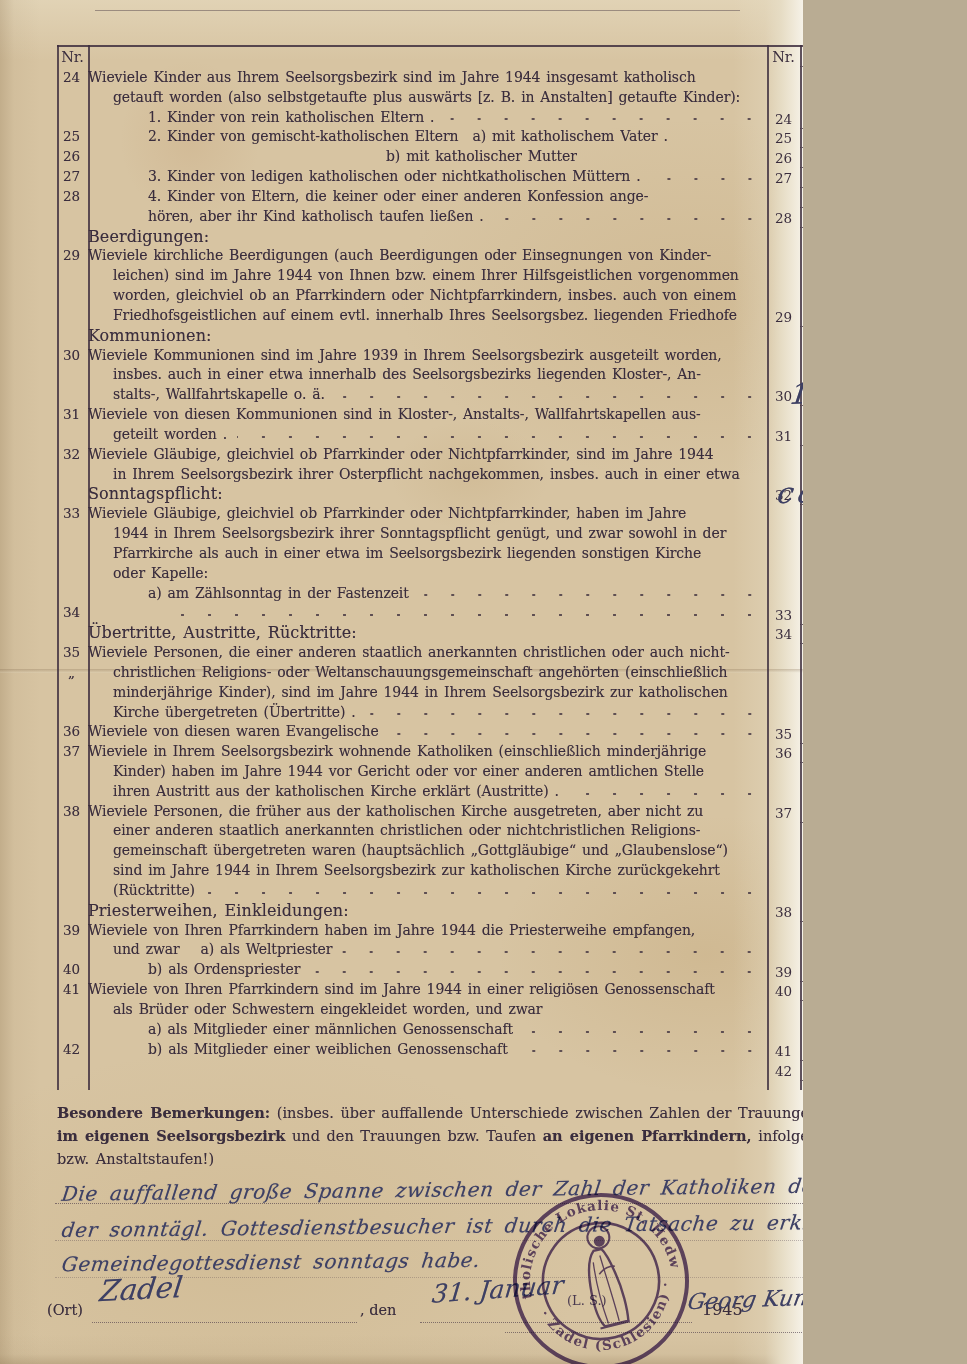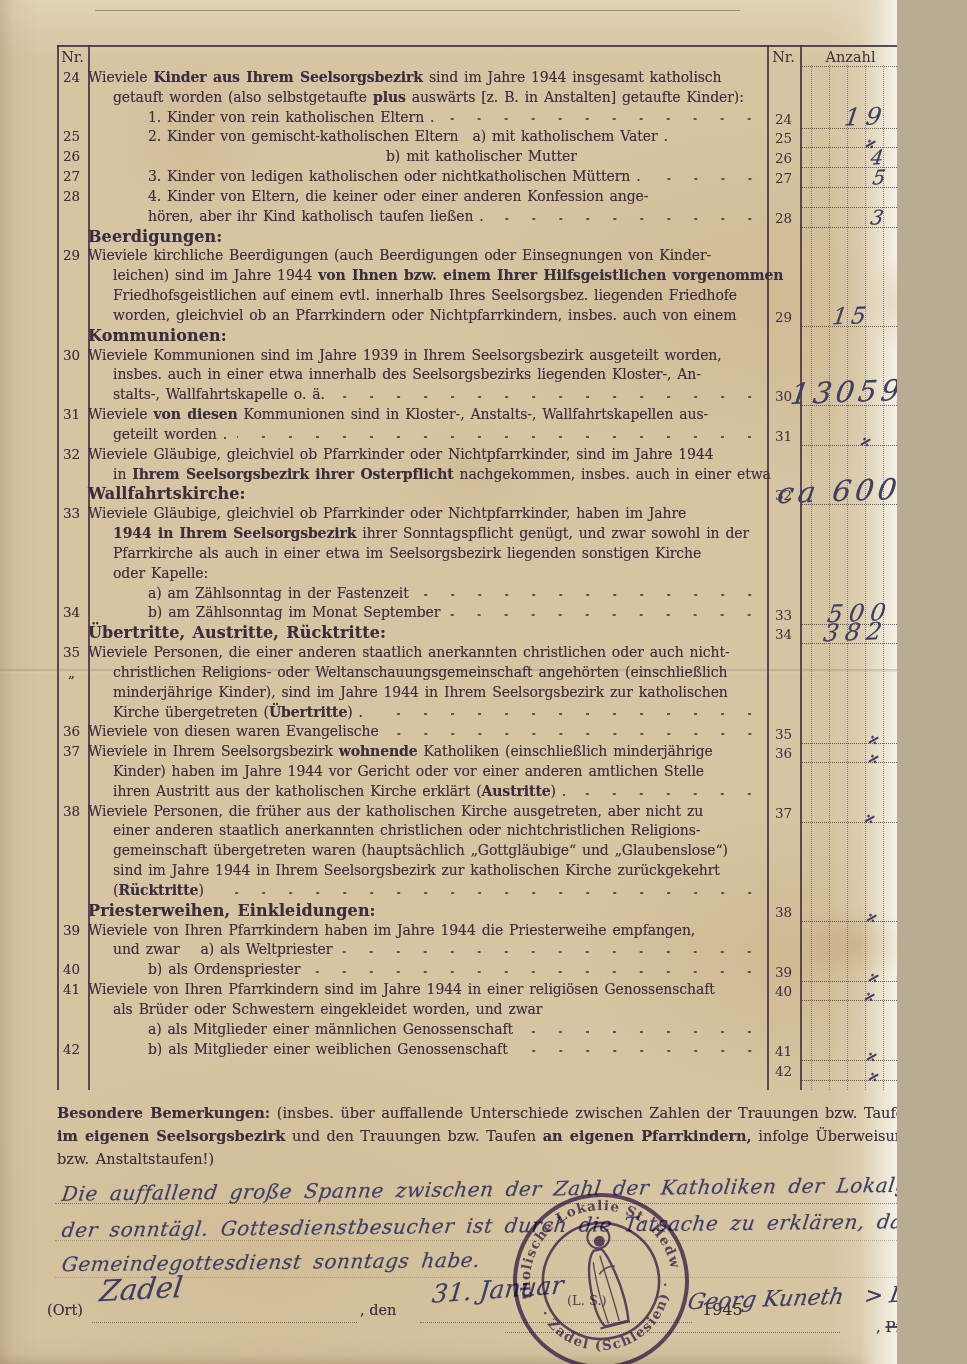--- a/index.html
+++ b/index.html
@@ -1,17 +1,17 @@
 <!DOCTYPE html>
 <html><head>
 <meta charset="utf-8">
 <style>
   html,body{margin:0;padding:0;background:#b9ac93;}
   .page{
-    position:relative;width:897px;height:1364px;overflow:hidden;
+    position:relative;width:803px;height:1364px;overflow:hidden;
     font-family:"DejaVu Serif", serif;color:#3a2d3d;
     background:
       linear-gradient(90deg, rgba(140,115,80,.28) 0px, rgba(140,115,80,.07) 14px, rgba(0,0,0,0) 40px),
       linear-gradient(270deg, #f6f2e8 0px, #efe8d7 10px, #e6dcc4 22px, rgba(230,220,196,.35) 38px, rgba(0,0,0,0) 70px),
       linear-gradient(0deg, rgba(120,95,60,.25) 0px, rgba(120,95,60,.05) 10px, rgba(0,0,0,0) 30px),
       linear-gradient(180deg, rgba(235,225,200,.5) 0px, rgba(0,0,0,0) 60px),
       radial-gradient(420px 260px at 86% 22%, rgba(168,128,66,.14), rgba(0,0,0,0) 70%),
       radial-gradient(300px 200px at 88% 70%, rgba(168,128,66,.16), rgba(0,0,0,0) 70%),
       radial-gradient(500px 300px at 30% 92%, rgba(172,136,72,.12), rgba(0,0,0,0) 70%),
       #d7c4a2;
@@ -26,21 +26,21 @@
   .rule-v{position:absolute;width:1.6px;background:rgba(62,46,62,.82);}
   .colhead{position:absolute;font-size:14.5px;color:#3a2d3d;text-align:center;}
 
   
   .main-text{position:absolute;left:88px;top:68px;width:677px;}
   .line{position:relative;height:19.84px;line-height:19.84px;font-size:14px;
     white-space:nowrap;display:flex;align-items:baseline;
     word-spacing:1.6px;letter-spacing:-0.1px;
     text-shadow:0 0 .5px rgba(58,44,60,.4);}
   .line .t{flex:0 0 auto;}
-  .line .t b{font-weight:700;}
+  .line .t b{font-weight:400;}
   .line.i1{padding-left:25px;}
   .line.i2{padding-left:60px;}
   .line.i3{padding-left:298px;}
   .line.h{font-size:16px;letter-spacing:.1px;}
   .mnr{position:absolute;left:-31px;top:0;width:29px;text-align:center;
     font-size:13.5px;color:#3a2d3d;letter-spacing:0;}
   .leader{flex:1 1 auto;height:14px;align-self:flex-end;margin:0 2px 1px 10px;
     background-image:radial-gradient(circle, rgba(62,48,62,.8) 1.1px, rgba(0,0,0,0) 1.5px);
     background-size:27px 6px;background-position:right bottom 4px;background-repeat:repeat-x;}
 
@@ -140,24 +140,24 @@
         <span class="t"><b>Beerdigungen:</b></span>
       </div>
       <div class="line">
         <span class="mnr">29</span>
         <span class="t">Wieviele kirchliche Beerdigungen (auch Beerdigungen oder Einsegnungen von Kinder-</span>
       </div>
       <div class="line i1">
         <span class="t">leichen) sind im Jahre 1944 <b>von Ihnen bzw. einem Ihrer Hilfsgeistlichen vorgenommen</b></span>
       </div>
       <div class="line i1">
+        <span class="t">worden, gleichviel ob an Pfarrkindern oder Nichtpfarrkindern, insbes. auch von einem</span>
+      </div>
+      <div class="line i1">
         <span class="t">Friedhofsgeistlichen auf einem evtl. innerhalb Ihres Seelsorgsbez. liegenden Friedhofe</span>
-      </div>
-      <div class="line i1">
-        <span class="t">worden, gleichviel ob an Pfarrkindern oder Nichtpfarrkindern, insbes. auch von einem</span>
       </div>
       <div class="line h">
         <span class="t"><b>Kommunionen:</b></span>
       </div>
       <div class="line">
         <span class="mnr">30</span>
         <span class="t">Wieviele Kommunionen sind im Jahre 1939 in Ihrem Seelsorgsbezirk ausgeteilt worden,</span>
       </div>
       <div class="line i1">
         <span class="t">insbes. auch in einer etwa innerhalb des Seelsorgsbezirks liegenden Kloster-, An-</span>
@@ -175,42 +175,41 @@
         <span class="leader"></span>
       </div>
       <div class="line">
         <span class="mnr">32</span>
         <span class="t">Wieviele Gläubige, gleichviel ob Pfarrkinder oder Nichtpfarrkinder, sind im Jahre 1944</span>
       </div>
       <div class="line i1">
         <span class="t">in <b>Ihrem Seelsorgsbezirk ihrer Osterpflicht</b> nachgekommen, insbes. auch in einer etwa</span>
       </div>
       <div class="line h">
-        <span class="t"><b>Wallfahrtskirche:</b></span>
+        <span class="t"><b>Sonntagspflicht:</b></span>
       </div>
       <div class="line">
         <span class="mnr">33</span>
         <span class="t">Wieviele Gläubige, gleichviel ob Pfarrkinder oder Nichtpfarrkinder, haben im Jahre</span>
       </div>
       <div class="line i1">
         <span class="t"><b>1944 in Ihrem Seelsorgsbezirk</b> ihrer Sonntagspflicht genügt, und zwar sowohl in der</span>
       </div>
       <div class="line i1">
         <span class="t">Pfarrkirche als auch in einer etwa im Seelsorgsbezirk liegenden sonstigen Kirche</span>
       </div>
       <div class="line i1">
         <span class="t">oder Kapelle:</span>
       </div>
       <div class="line i2">
         <span class="t">a) am Zählsonntag in der Fastenzeit</span>
         <span class="leader"></span>
       </div>
       <div class="line i2">
         <span class="mnr">34</span>
-        <span class="t">b) am Zählsonntag im Monat September</span>
         <span class="leader"></span>
       </div>
       <div class="line h">
         <span class="t"><b>Übertritte, Austritte, Rücktritte:</b></span>
       </div>
       <div class="line">
         <span class="mnr">35</span>
         <span class="t">Wieviele Personen, die einer anderen staatlich anerkannten christlichen oder auch nicht-</span>
       </div>
       <div class="line i1">

